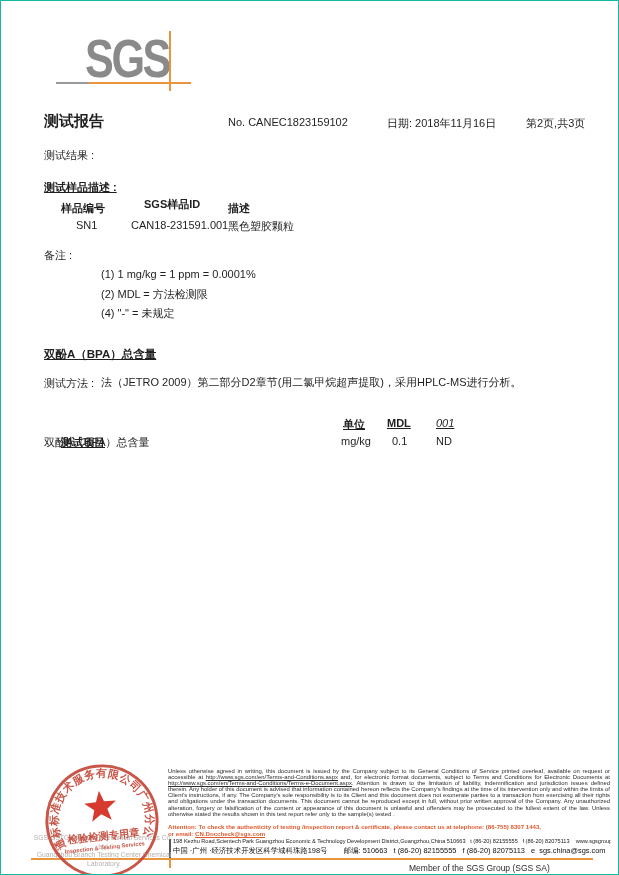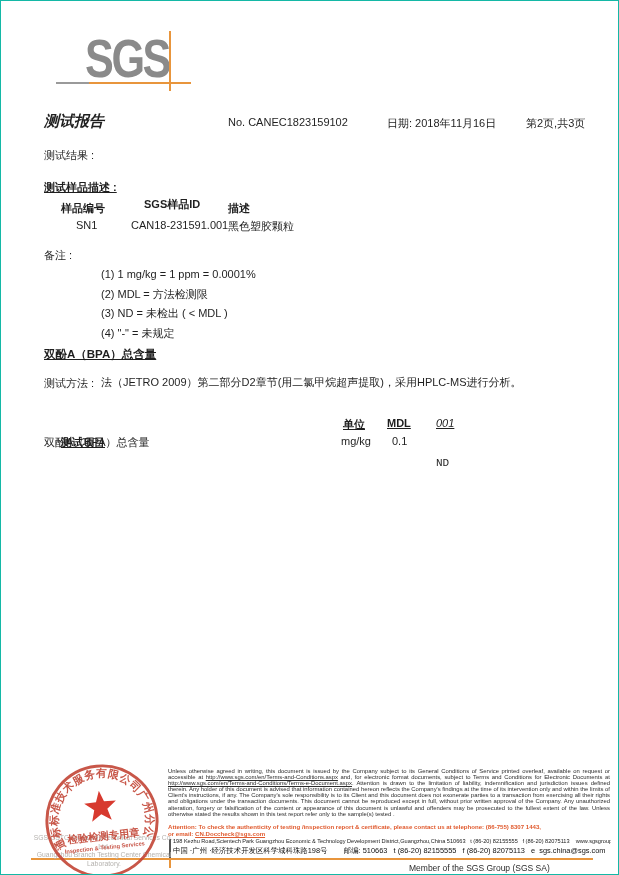--- a/index.html
+++ b/index.html
@@ -40,57 +40,56 @@
 </head>
 <body>
 
 <div class="page">
 
   <div class="abs logo-text" style="left:84px; top:30px;">SGS</div>
   <div class="abs rule-gray" style="left:55px; top:81px; width:33px; height:2px;"></div>
   <div class="abs rule-orange" style="left:88px; top:81px; width:102px; height:2px;"></div>
   <div class="abs rule-orange" style="left:168px; top:30px; width:2px; height:60px;"></div>
 
-  <div class="abs doc-title" style="left:43px; top:111px;font-style:italic;">测试报告</div>
+  <div class="abs doc-title" style="left:43px; top:111px;">测试报告</div>
   <div class="abs hdr-txt" style="left:219px; top:115px;">No. CANEC1823159102</div>
   <div class="abs hdr-txt" style="left:378px; top:115px;">日期: 2018年11月16日</div>
   <div class="abs hdr-txt" style="left:517px; top:115px;">第2页,共3页</div>
 
   <div class="abs lbl" style="left:43px; top:147px;">测试结果 :</div>
   <div class="abs lbl-bu" style="left:43px; top:179px;">测试样品描述 :</div>
 
   <div class="abs th" style="left:60px;  top:200px;">样品编号</div>
   <div class="abs th" style="left:143px; top:196px;">SGS样品ID</div>
   <div class="abs th" style="left:227px; top:200px;">描述</div>
   <div class="abs td" style="left:75px;  top:218px;">SN1</div>
   <div class="abs td" style="left:130px; top:218px;text-align:center;">CAN18-231591.001</div>
   <div class="abs td" style="left:227px; top:218px;font-family:Liberation Serif, serif;">黑色塑胶颗粒</div>
 
   <div class="abs lbl" style="left:43px; top:247px;">备注 :</div>
   <div class="abs notes" style="left:100px; top:264px;">
     <div>(1) 1 mg/kg = 1 ppm = 0.0001%</div>
     <div>(2) MDL = 方法检测限</div>
-    <div>(3) ND = 未检出 ( &lt; MDL )</div>
     <div>(4) "-" = 未规定</div>
   </div>
 
   <div class="abs lbl-bu" style="left:43px; top:346px; font-size:11.5px;">双酚A（BPA）总含量</div>
   <div class="abs lbl" style="left:43px; top:375px;">测试方法 :</div>
   <div class="abs method" style="left:100px; top:371px; width:500px;">
     <div>法（JETRO 2009）第二部分D2章节(用二氯甲烷超声提取)，采用HPLC-MS进行分析。</div>
   </div>
 
   <div class="abs th-u" style="left:60px;  top:416px;margin-top:18px;">测试项目</div>
   <div class="abs th-u" style="left:342px; top:416px;">单位</div>
   <div class="abs th-u" style="left:386px; top:416px;">MDL</div>
   <div class="abs th-iu" style="left:435px; top:416px;">001</div>
   <div class="abs td" style="left:43px;  top:434px;">双酚A（BPA）总含量</div>
   <div class="abs td" style="left:340px; top:434px;">mg/kg</div>
   <div class="abs td" style="left:391px; top:434px;">0.1</div>
-  <div class="abs td" style="left:435px; top:456px;font-family:Liberation Mono, monospace;">ND</div>
+  <div class="abs td" style="left:435px; top:434px;">ND</div>
 
   <div class="abs company" style="left:28px; top:833px; width:150px; z-index:1;">
     <div>SGS-CSTC Standards Technical Services Co., Ltd.</div>
     <div>Guangzhou Branch Testing Center Chemical Laboratory.</div>
   </div>
 
   <div class="abs stamp" style="left:42px; top:761px; width:118px; height:118px; z-index:2; transform:rotate(-6deg);">
     <svg width="118" height="118" viewBox="0 0 120 120">
       <circle cx="60" cy="60" r="56" fill="none" stroke="#C4493A" stroke-width="3"></circle>
       <path id="rimPath" d="M 21 82.5 A 45 45 0 1 1 99 82.5" fill="none"></path>

